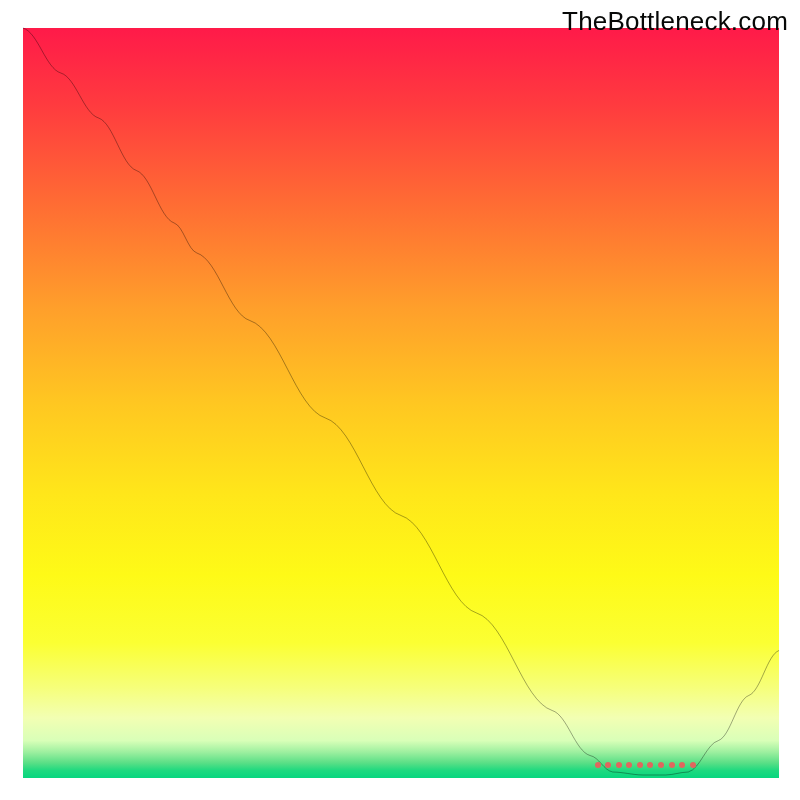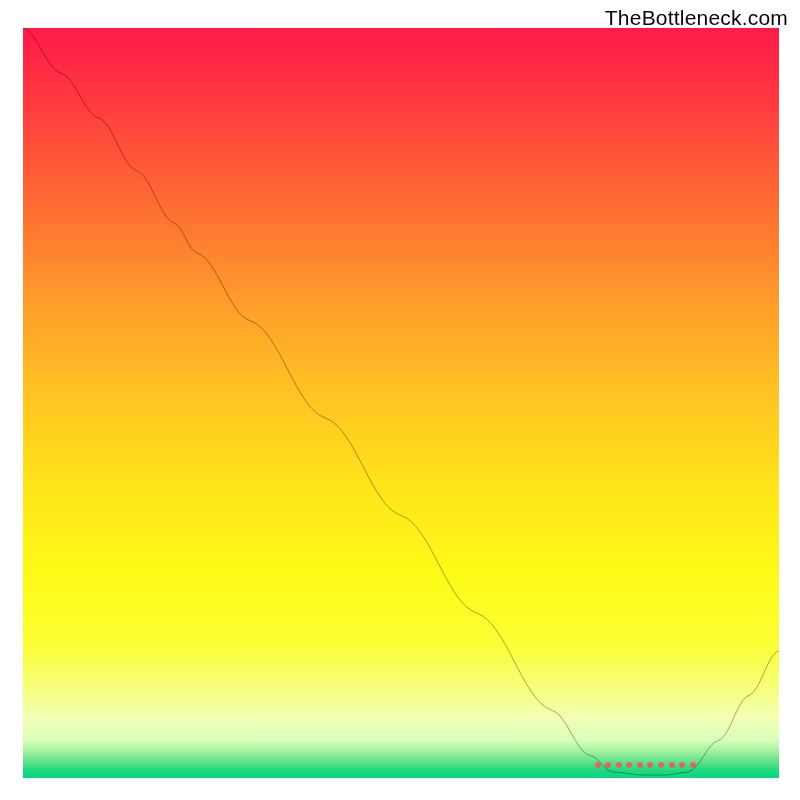--- a/index.html
+++ b/index.html
@@ -13,21 +13,21 @@
   }
   .stage {
     position: relative;
     width: 800px;
     height: 800px;
   }
   .watermark {
     position: absolute;
     top: 6px;
     right: 12px;
-    font-size: 21px;
+    font-size: 26px;
     color: #070807;
     font-weight: 400;
     letter-spacing: 0.2px;
     z-index: 5;
   }
   .plot {
     position: absolute;
     left: 23px;
     top: 28px;
     width: 756px;

